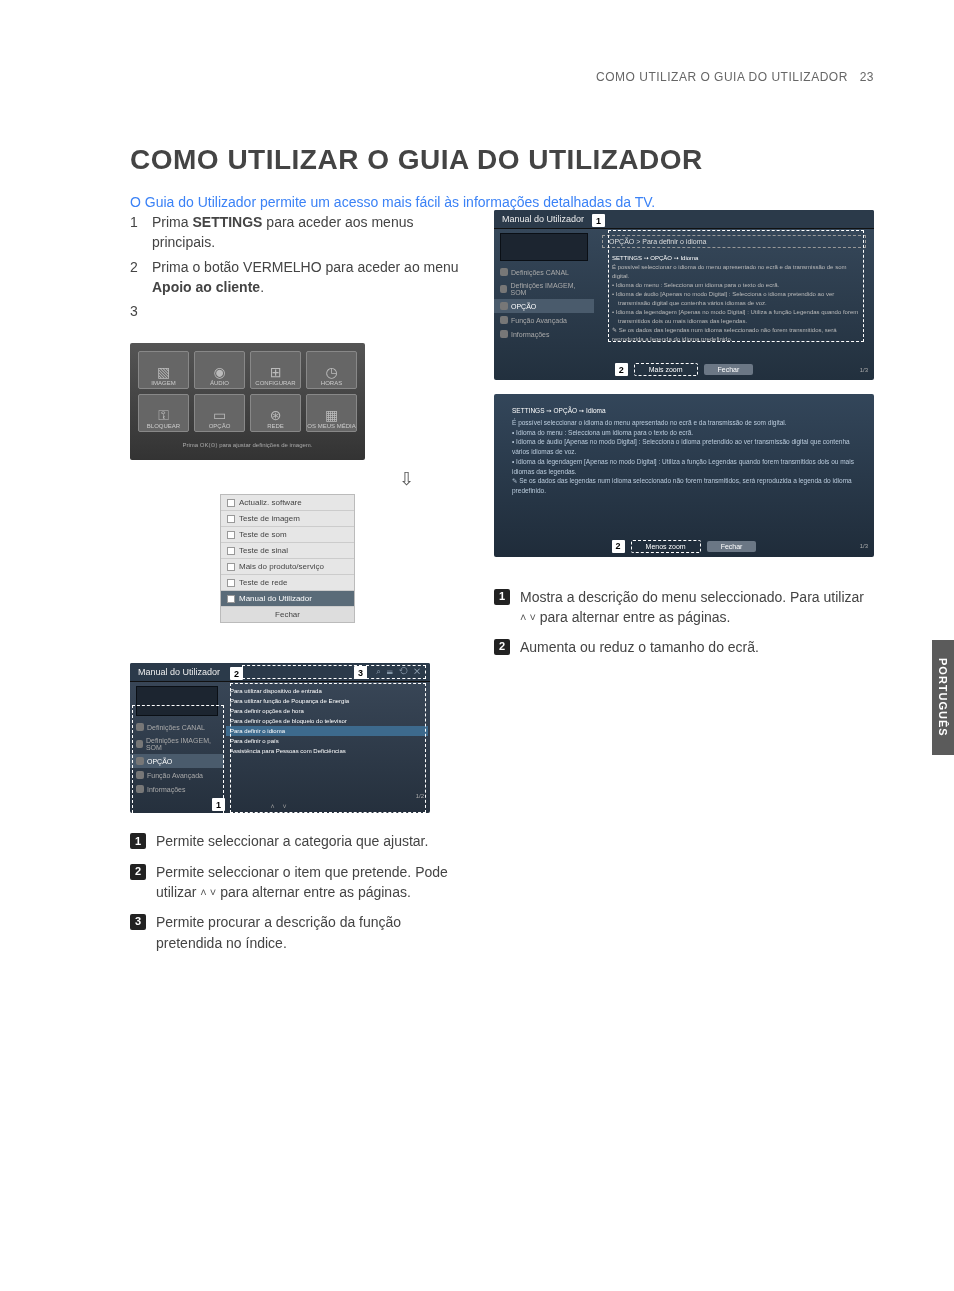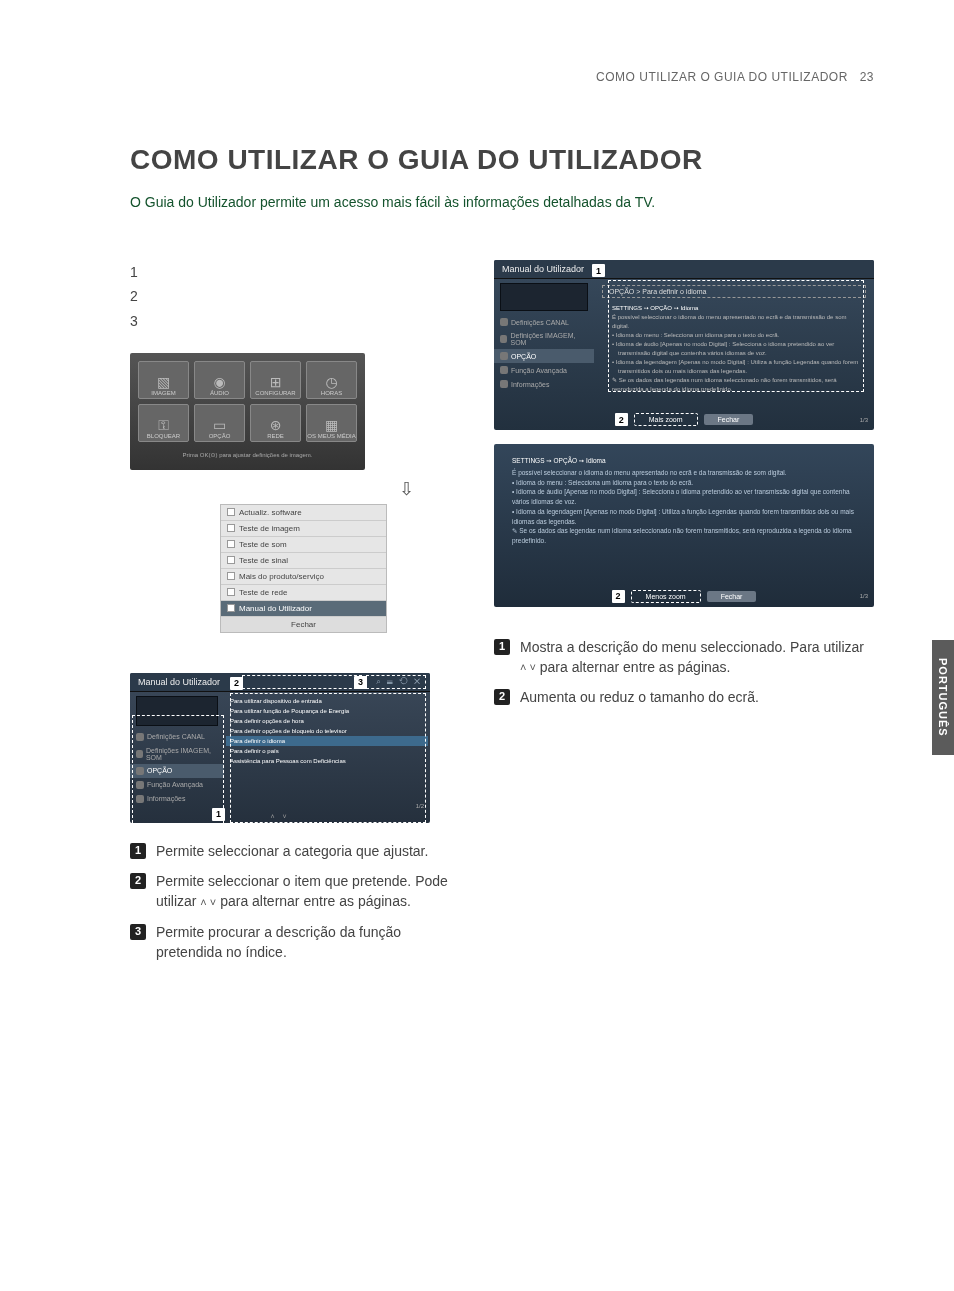--- a/index.html
+++ b/index.html
@@ -1,35 +1,35 @@
 <!DOCTYPE html>
 <html><head>
 <meta charset="utf-8">
 <style>
   * { box-sizing: border-box; margin: 0; padding: 0; }
   body { font-family: Arial, Helvetica, sans-serif; background: #fff; color: #333; width: 954px; margin: 0 auto; position: relative; }
   .page { padding: 70px 80px 60px 130px; position: relative; }
   .running-head { text-align: right; font-size: 12px; color: #666; letter-spacing: 0.5px; margin-bottom: 60px; }
   .running-head .num { margin-left: 8px; }
   .title { font-size: 28px; font-weight: 700; letter-spacing: 0.5px; color: #444; margin-bottom: 18px; }
-  .intro { font-size: 14px; color: #14532d; margin-bottom: 50px; }
+  .intro { font-size: 14px; color: #3b82f6; }
   .columns { display: flex; gap: 30px; }
   .col { flex: 1; }
   ol.steps { list-style: none; font-size: 14px; color: #444; margin-bottom: 20px; }
   ol.steps li { display: flex; padding: 2px 0; line-height: 1.45; }
   ol.steps li .idx { width: 22px; flex-shrink: 0; }
   .b { font-weight: 700; }
   .screenshot { background: #444; color: #fff; border-radius: 2px; overflow: hidden; margin-bottom: 8px; }
   .main-menu { width: 235px; padding: 8px; background: linear-gradient(#555, #333); }
   .tiles { display: flex; gap: 5px; margin-bottom: 5px; }
   .tile { flex:1; height:38px; background:#666; border:1px solid #888; display:flex; flex-direction:column; align-items:center; justify-content:flex-end; font-size:6px; color:#ccc; padding-bottom:2px; border-radius:2px; }
   .tile .ticon { font-size:14px; line-height:16px; color:#bbb; }
   .main-menu .hint { font-size:6px; color:#aaa; text-align:center; padding:4px 0; }
   .down-arrow { text-align: right; font-size: 18px; color: #555; padding-right: 50px; margin: 2px 0 4px; }
-  .submenu { width:167px; margin-left:90px; background:#e6e6e6; border:1px solid #bbb; font-size:8px; color:#444; }
+  .submenu { width:135px; margin-left:90px; background:#e6e6e6; border:1px solid #bbb; font-size:8px; color:#444; }
   .submenu-item { padding:3px 6px; border-bottom:1px solid #ccc; display:flex; align-items:center; gap:4px; }
   .submenu-item.sel { background:#5a6b78; color:#fff; }
   .submenu-item .sq { width:8px; height:8px; border:1px solid #999; background:#fff; display:inline-block; }
   .submenu .close-btn { text-align:center; padding:3px; background:#ddd; }
   .guide-shot { width:300px; background:linear-gradient(#3b495a,#25303d); font-size:7px; color:#bbb; position:relative; }
   .gs-head { background:#2b3a4a; color:#eee; padding:4px 8px; font-size:9px; border-bottom:1px solid #111; display:flex; justify-content:space-between; align-items:center; }
   .gs-body { display:flex; min-height:110px; }
   .gs-side { width:94px; padding:4px 0; }
   .gs-side-it { padding:3px 6px; font-size:7px; color:#aaa; display:flex; align-items:center; gap:3px; }
   .gs-side-it.sel { background:#4a5b6c; color:#fff; }
@@ -71,23 +71,29 @@
 
   <h1 class="title">COMO UTILIZAR O GUIA DO UTILIZADOR</h1>
   <p class="intro">O Guia do Utilizador permite um acesso mais fácil às informações detalhadas da TV.</p>
 
   <div class="columns">
 
     <div class="col">
       <ol class="steps">
         <li>
           <span class="idx">1</span>
+          <span>
+            <span>Prima </span><span class="b">SETTINGS</span><span> para aceder aos menus principais.</span>
+          </span>
         </li>
         <li>
           <span class="idx">2</span>
+          <span>
+            <span>Prima o botão VERMELHO para aceder ao menu </span><span class="b">Apoio ao cliente</span><span>.</span>
+          </span>
         </li>
         <li>
           <span class="idx">3</span>
         </li>
       </ol>
 
       <div class="screenshot main-menu">
         <div class="tiles">
           <div class="tile">
               <span class="ticon">▧</span>

